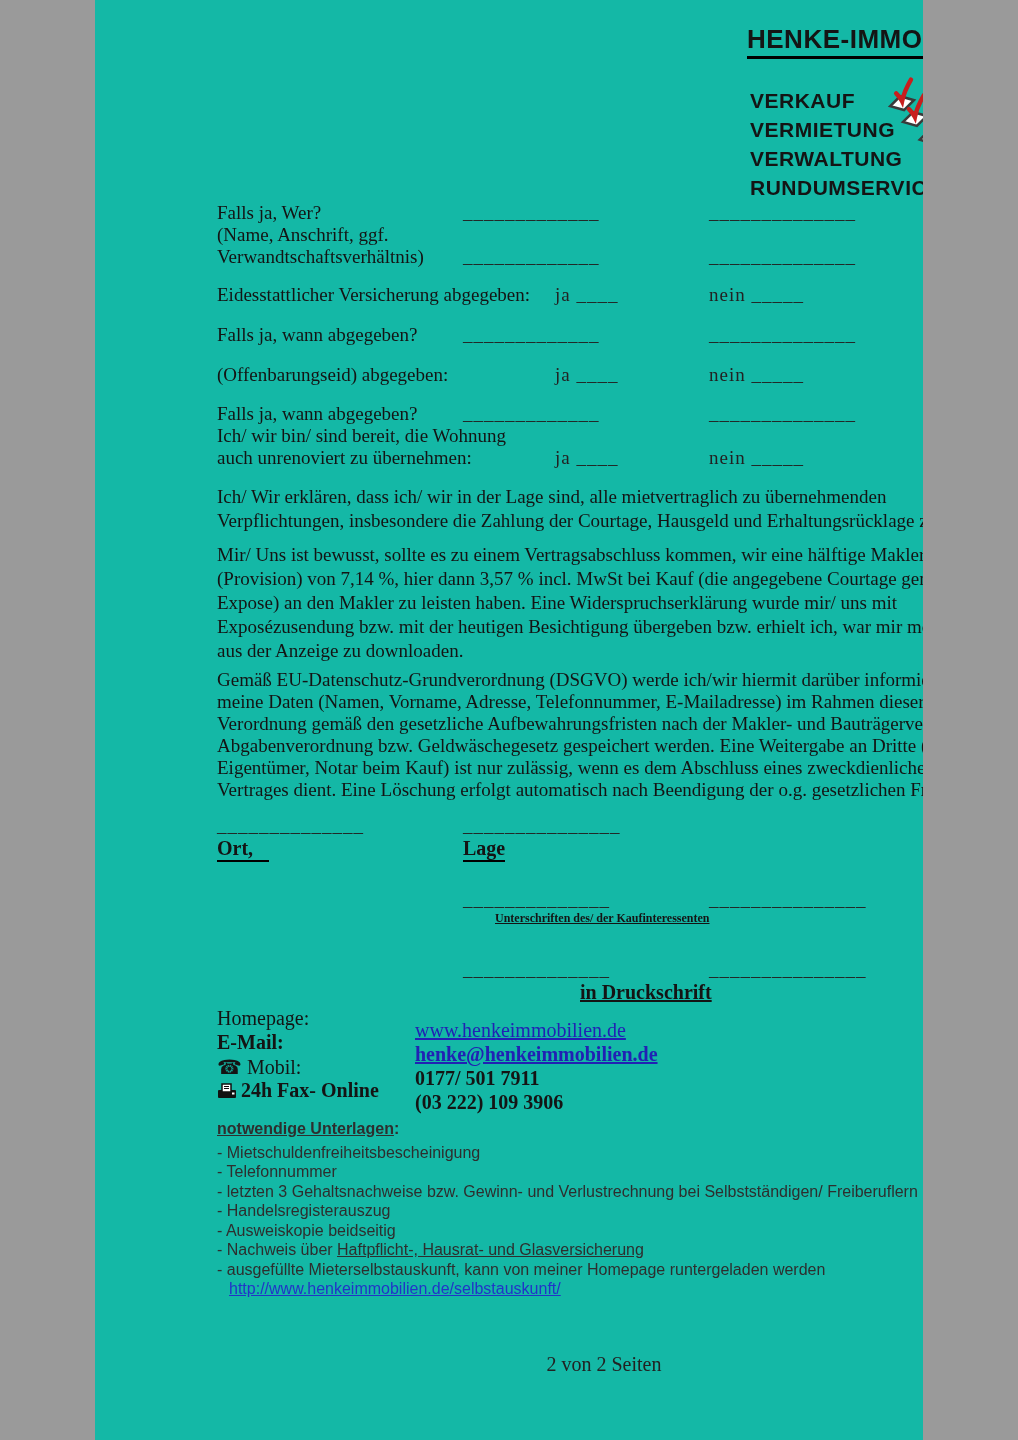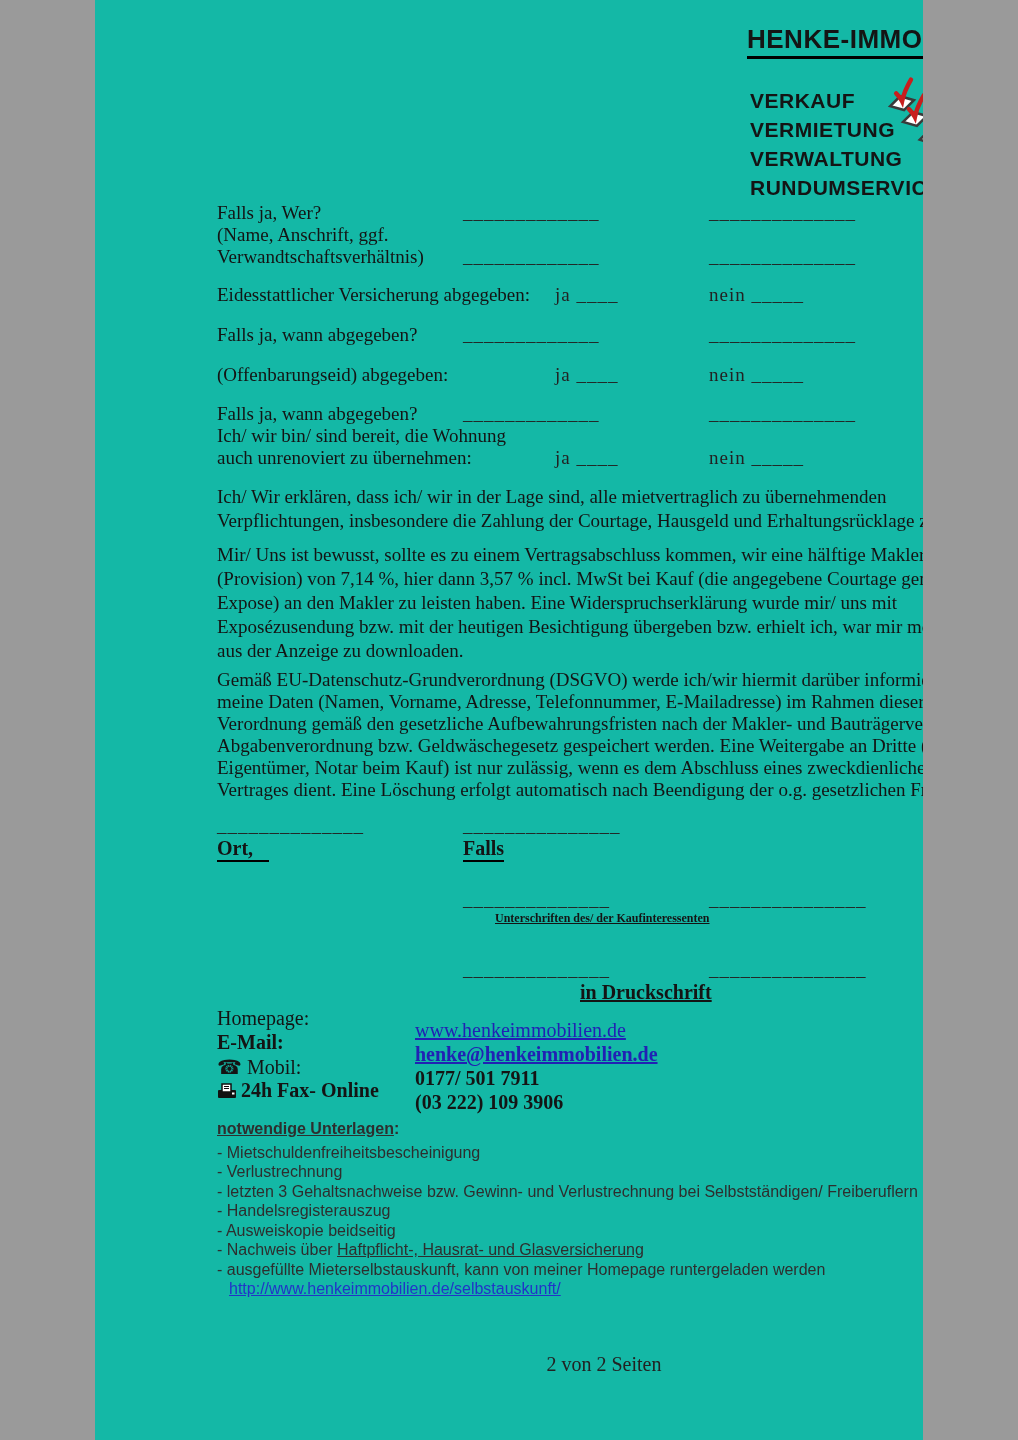--- a/index.html
+++ b/index.html
@@ -160,21 +160,21 @@
     <div class="para" style="margin-top:10px">Mir/ Uns ist bewusst, sollte es zu einem Vertragsabschluss kommen, wir eine hälftige Maklercourtage (Provision) von 7,14 %, hier dann 3,57 % incl. MwSt bei Kauf (die angegebene Courtage gemäß Expose) an den Makler zu leisten haben. Eine Widerspruchserklärung wurde mir/ uns mit Exposézusendung bzw. mit der heutigen Besichtigung übergeben bzw. erhielt ich, war mir möglich dies aus der Anzeige zu downloaden.</div>
     <div class="para para3">Gemäß EU-Datenschutz-Grundverordnung (DSGVO) werde ich/wir hiermit darüber informiert, dass meine Daten (Namen, Vorname, Adresse, Telefonnummer, E-Mailadresse) im Rahmen dieser Verordnung gemäß den gesetzliche Aufbewahrungsfristen nach der Makler- und Bauträgerverordnung, Abgabenverordnung bzw. Geldwäschegesetz gespeichert werden. Eine Weitergabe an Dritte (z.B. Eigentümer, Notar beim Kauf) ist nur zulässig, wenn es dem Abschluss eines zweckdienlichen Vertrages dient.  Eine Löschung erfolgt automatisch nach Beendigung der o.g. gesetzlichen Fristen.</div>
 
     <div class="g14"></div>
     <div class="frow">
       <span class="s1 blank">______________</span>
       <span class="mid blank">_______________</span>
     </div>
     <div class="frow sigrow">
       <span class="s1 sig-label ort-u">Ort,</span>
-      <span class="mid sig-label datum-u">Falls</span>
+      <span class="mid sig-label datum-u">Lage</span>
     </div>
 
     <div class="g26"></div>
     <div class="frow">
       <span class="mid blank">______________</span>
       <span class="right blank">_______________</span>
     </div>
     <div class="frow sigrow">
       <span class="center-sig">Unterschriften des/ der Kaufinteressenten</span>
     </div>
@@ -208,21 +208,21 @@
         <line x1="7" y1="3.5" x2="12" y2="3.5" stroke="#111"></line>
         <line x1="7" y1="5.5" x2="12" y2="5.5" stroke="#111"></line>
         <rect x="15" y="9.5" width="2.5" height="2" fill="#fff"></rect>
       </svg><span class="b">24h Fax- Online</span>
       <span class="val b">(03 222) 109 3906</span>
     </div>
 
     <div class="unterlagen">
       <div class="u-head"><span class="ul">notwendige Unterlagen</span><span>:</span></div>
       <div>- Mietschuldenfreiheitsbescheinigung</div>
-      <div>- Verlustrechnung</div>
+      <div>- Telefonnummer</div>
       <div>- letzten 3 Gehaltsnachweise bzw. Gewinn- und Verlustrechnung bei Selbstständigen/ Freiberuflern</div>
       <div>- Handelsregisterauszug</div>
       <div>- Ausweiskopie beidseitig</div>
       <div><span>- Nachweis über </span><span class="ul">Haftpflicht-, Hausrat- und Glasversicherung</span></div>
       <div>- ausgefüllte Mieterselbstauskunft, kann von meiner Homepage runtergeladen werden</div>
       <div class="u-link-line"><a class="u-link">http://www.henkeimmobilien.de/selbstauskunft/</a></div>
     </div>
   </div>
 
   <div class="footer">2 von 2 Seiten</div>

